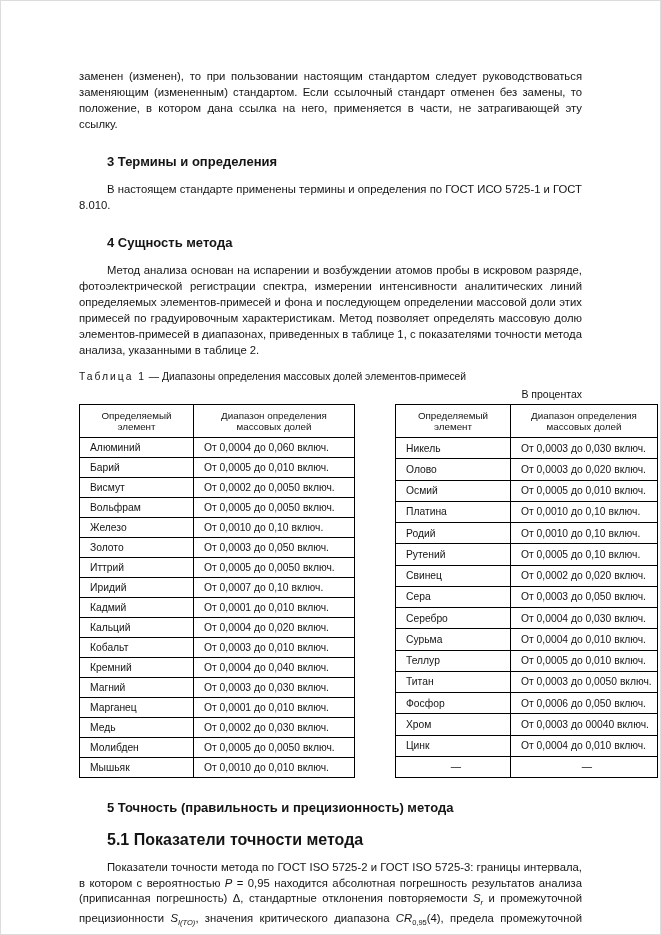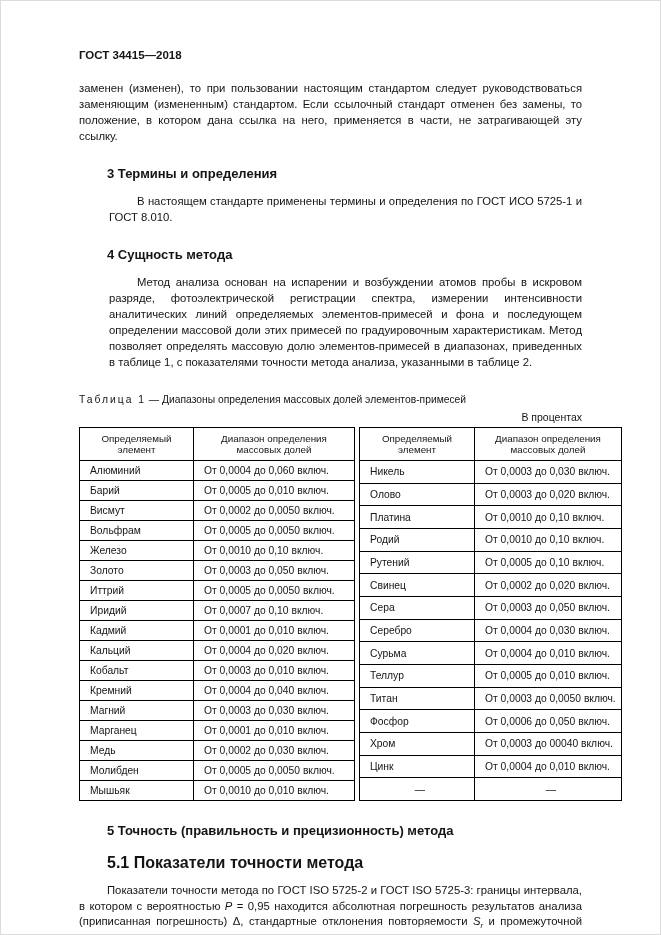--- a/index.html
+++ b/index.html
@@ -8,25 +8,25 @@
     padding:48px 78px 0 78px;
     background:#ffffff;border:1px solid #dcdcdc;
     font-family:"Liberation Sans",sans-serif;color:#141414;
     position:relative;overflow:hidden;
   }
   .doc-header{font-size:11.5px;font-weight:bold;}
   .body-text{font-size:11.3px;line-height:16px;text-align:justify;margin:0;}
   .intro{margin-top:19px;}
   .indent{text-indent:28px;}
   .sec-title{font-size:13px;font-weight:bold;margin:22px 0 0 28px;}
-  .sec-body{margin-top:12px;margin-left:30px;}
-  .table-caption{font-size:10.3px;margin-top:24px;}
+  .sec-body{margin-top:12px;}
+  .table-caption{font-size:10.3px;margin-top:13px;}
   .cap-label{letter-spacing:2px;}
   .units-note{font-size:10.5px;text-align:right;margin-top:6px;}
-  .table-wrap{display:flex;margin-top:4px;}
+  .table-wrap{display:flex;margin-top:4px;gap:36px;}
   table.half{border-collapse:collapse;table-layout:fixed;font-size:10.3px;}
   table.half.left{width:257px;margin-right:4px;}
   table.half.right{width:244px;}
   table.half th{
     border:1px solid #000;font-weight:normal;font-size:9.8px;line-height:11.5px;
     text-align:center;vertical-align:middle;padding:3px 4px;height:26px;
   }
   table.half td{
     border:1px solid #000;height:17px;vertical-align:middle;
     padding:1px 4px 1px 10px;white-space:nowrap;overflow:hidden;
@@ -37,21 +37,20 @@
   .col-el2{width:106px;} .col-rg2{width:138px;}
   .subsec-title{font-size:16px;font-weight:bold;margin:16px 0 0 28px;}
   .sec5-body{margin-top:11px;line-height:15.6px;}
   .sec5-body sub{font-size:7.5px;}
 </style>
 </head>
 <body>
 
 <div class="page">
 
-  <div class="doc-header">ГОСТ 34415—2018</div>
 
   <p class="body-text intro">заменен (изменен), то при пользовании настоящим стандартом следует руководствоваться заменяющим (измененным) стандартом. Если ссылочный стандарт отменен без замены, то положение, в котором дана ссылка на него, применяется в части, не затрагивающей эту ссылку.</p>
 
   <div class="sec-title">3 Термины и определения</div>
   <p class="body-text indent sec-body">В настоящем стандарте применены термины и определения по ГОСТ ИСО 5725-1 и ГОСТ 8.010.</p>
 
   <div class="sec-title">4 Сущность метода</div>
   <p class="body-text indent sec-body">Метод анализа основан на испарении и возбуждении атомов пробы в искровом разряде, фотоэлектрической регистрации спектра, измерении интенсивности аналитических линий определяемых элементов-примесей и фона и последующем определении массовой доли этих примесей по градуировочным характеристикам. Метод позволяет определять массовую долю элементов-примесей в диапазонах, приведенных в таблице 1, с показателями точности метода анализа, указанными в таблице 2.</p>
 
   <div class="table-caption">
@@ -148,20 +147,24 @@
       <tbody>
           <tr>
             <td class="cell-el">Никель</td>
             <td class="cell-rg">От 0,0003 до 0,030 включ.</td>
           </tr>
           <tr>
             <td class="cell-el">Олово</td>
             <td class="cell-rg">От 0,0003 до 0,020 включ.</td>
           </tr>
           <tr>
+            <td class="cell-el">Осмий</td>
+            <td class="cell-rg">От 0,0005 до 0,010 включ.</td>
+          </tr>
+          <tr>
             <td class="cell-el">Платина</td>
             <td class="cell-rg">От 0,0010 до 0,10 включ.</td>
           </tr>
           <tr>
             <td class="cell-el">Родий</td>
             <td class="cell-rg">От 0,0010 до 0,10 включ.</td>
           </tr>
           <tr>
             <td class="cell-el">Рутений</td>
             <td class="cell-rg">От 0,0005 до 0,10 включ.</td>

